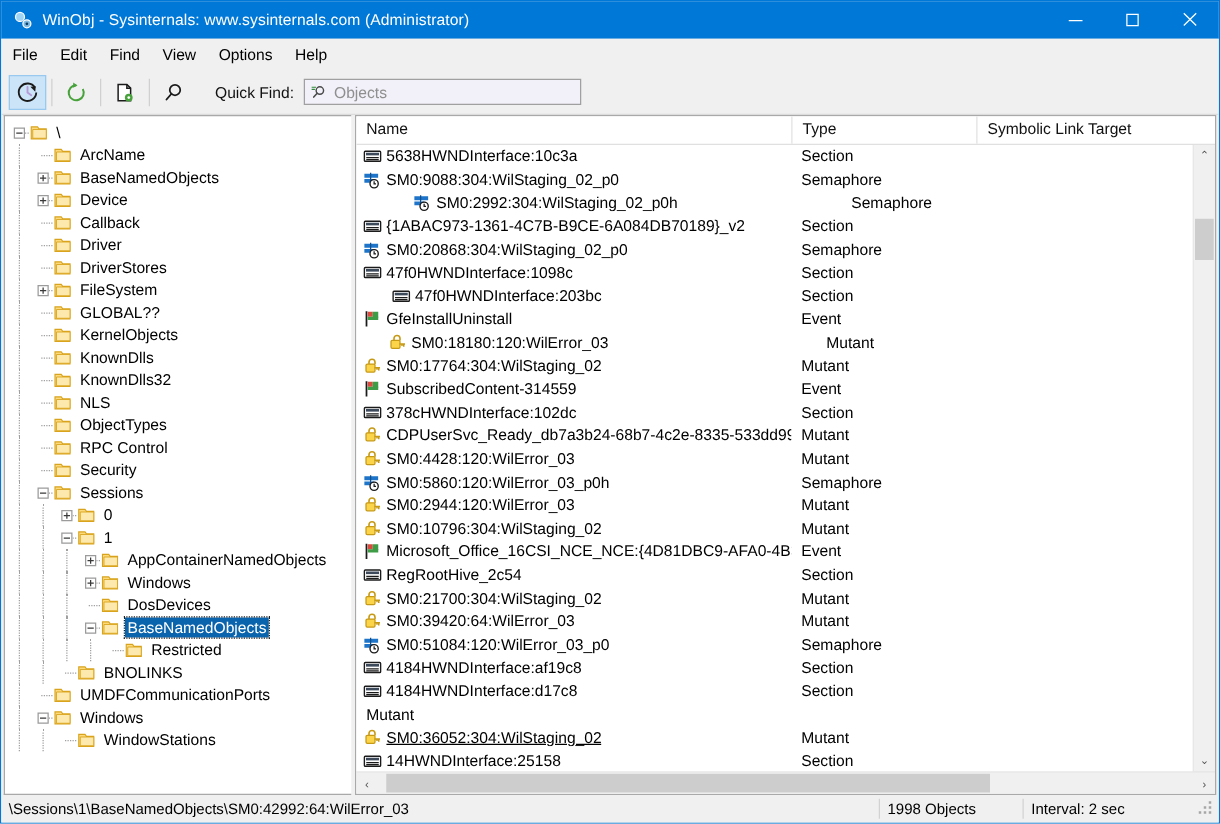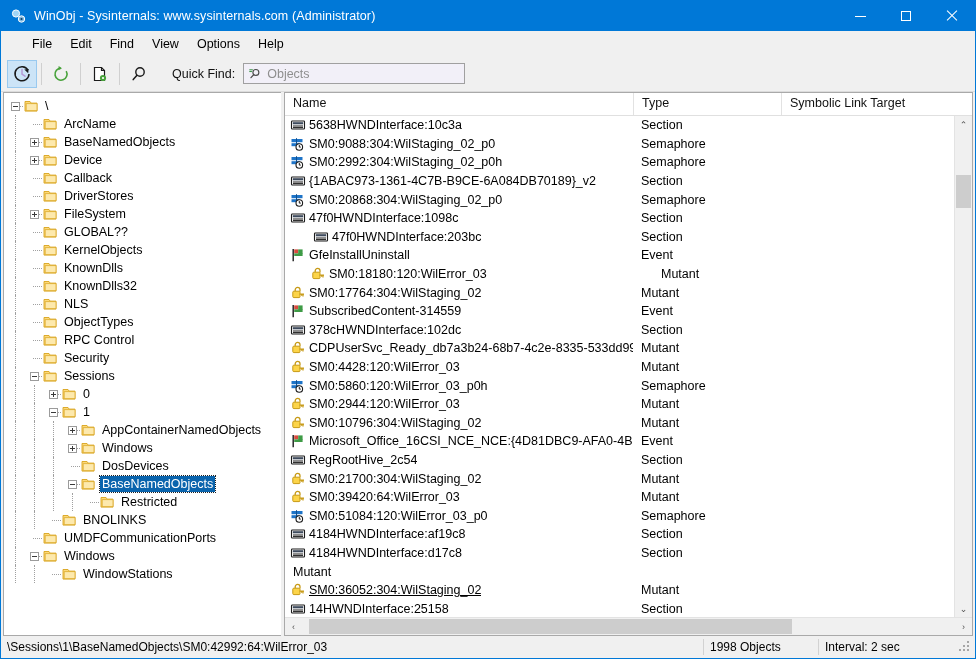--- a/index.html
+++ b/index.html
@@ -37,21 +37,21 @@
   .glyph-close{position:relative;width:12px;height:12px;display:block;}
   .glyph-close:before,.glyph-close:after{
     content:"";position:absolute;left:-1px;top:5px;width:14px;height:1px;background:#fff;
   }
   .glyph-close:before{transform:rotate(45deg);}
   .glyph-close:after{transform:rotate(-45deg);}
 
   
   .menubar{
     height:25px;background:#f0f0f0;display:flex;align-items:center;
-    padding-left:22px;flex:0 0 auto;
+    padding-left:0;flex:0 0 auto;
   }
   .menu-item{
     padding:3px 9px;font-size:12.5px;color:#000;line-height:16px;cursor:default;
   }
 
   
   .toolbar{
     height:35px;background:#f0f0f0;display:flex;align-items:center;flex:0 0 auto;
     padding:0 6px;border-bottom:1px solid #dcdcdc;
   }
@@ -343,20 +343,33 @@
             <span class="tindent" style="width: 23px;">
               <span class="tvline" style="left: 11px;"></span>
             </span>
             <span class="texp leaf">
               <span class="dots"></span>
             </span>
             <span class="tfolder"><svg width="16" height="16" viewBox="0 0 16 16">
                 <path d="M2 3.5 h5 l1.2 1.6 H14 v8 H2 Z" fill="#fcd97a" stroke="#d9a41d" stroke-width="0.9"></path>
                 <path d="M3.2 5.6 H14 v7 H3.2 Z" fill="#fde9ad" stroke="#d9a41d" stroke-width="0.7"></path>
               </svg></span>
+            <span class="tlabel">Driver</span>
+          </div>
+          <div class="tnode">
+            <span class="tindent" style="width: 23px;">
+              <span class="tvline" style="left: 11px;"></span>
+            </span>
+            <span class="texp leaf">
+              <span class="dots"></span>
+            </span>
+            <span class="tfolder"><svg width="16" height="16" viewBox="0 0 16 16">
+                <path d="M2 3.5 h5 l1.2 1.6 H14 v8 H2 Z" fill="#fcd97a" stroke="#d9a41d" stroke-width="0.9"></path>
+                <path d="M3.2 5.6 H14 v7 H3.2 Z" fill="#fde9ad" stroke="#d9a41d" stroke-width="0.7"></path>
+              </svg></span>
             <span class="tlabel">DriverStores</span>
           </div>
           <div class="tnode">
             <span class="tindent" style="width: 23px;">
               <span class="tvline" style="left: 11px;"></span>
             </span>
             <span class="texp">
               <span class="box plus"></span>
               <span class="dots"></span>
             </span>
@@ -681,21 +694,21 @@
                     <path d="M6.5 2.2 v10" stroke="#0f4f8f" stroke-width="1"></path>
                     <circle cx="9.3" cy="11" r="3.3" fill="#ffffff" stroke="#1b1b1b" stroke-width="1.1"></circle>
                     <path d="M9.3 9 v2.1 h1.5" stroke="#1b1b1b" stroke-width="1" fill="none"></path>
                   </svg></span>
                 <span class="otext">SM0:9088:304:WilStaging_02_p0</span>
               </div>
               <div class="lv-cell-type" style="width: 148px;">Semaphore</div>
               <div class="lv-cell-sym"></div>
             </div>
             <div class="lv-row">
-              <div class="lv-cell-name" style="width: 348px;">
+              <div class="lv-cell-name" style="width: 348px; margin-left: 40px;">
                 <span class="oicon"><svg width="16" height="16" viewBox="0 0 16 16">
                     <rect x="1.5" y="3" width="11" height="3.2" fill="#1e74c8"></rect>
                     <rect x="1.5" y="7.2" width="8" height="3" fill="#1e74c8"></rect>
                     <path d="M6.5 2.2 v10" stroke="#0f4f8f" stroke-width="1"></path>
                     <circle cx="9.3" cy="11" r="3.3" fill="#ffffff" stroke="#1b1b1b" stroke-width="1.1"></circle>
                     <path d="M9.3 9 v2.1 h1.5" stroke="#1b1b1b" stroke-width="1" fill="none"></path>
                   </svg></span>
                 <span class="otext">SM0:2992:304:WilStaging_02_p0h</span>
               </div>
               <div class="lv-cell-type" style="width: 148px;">Semaphore</div>

